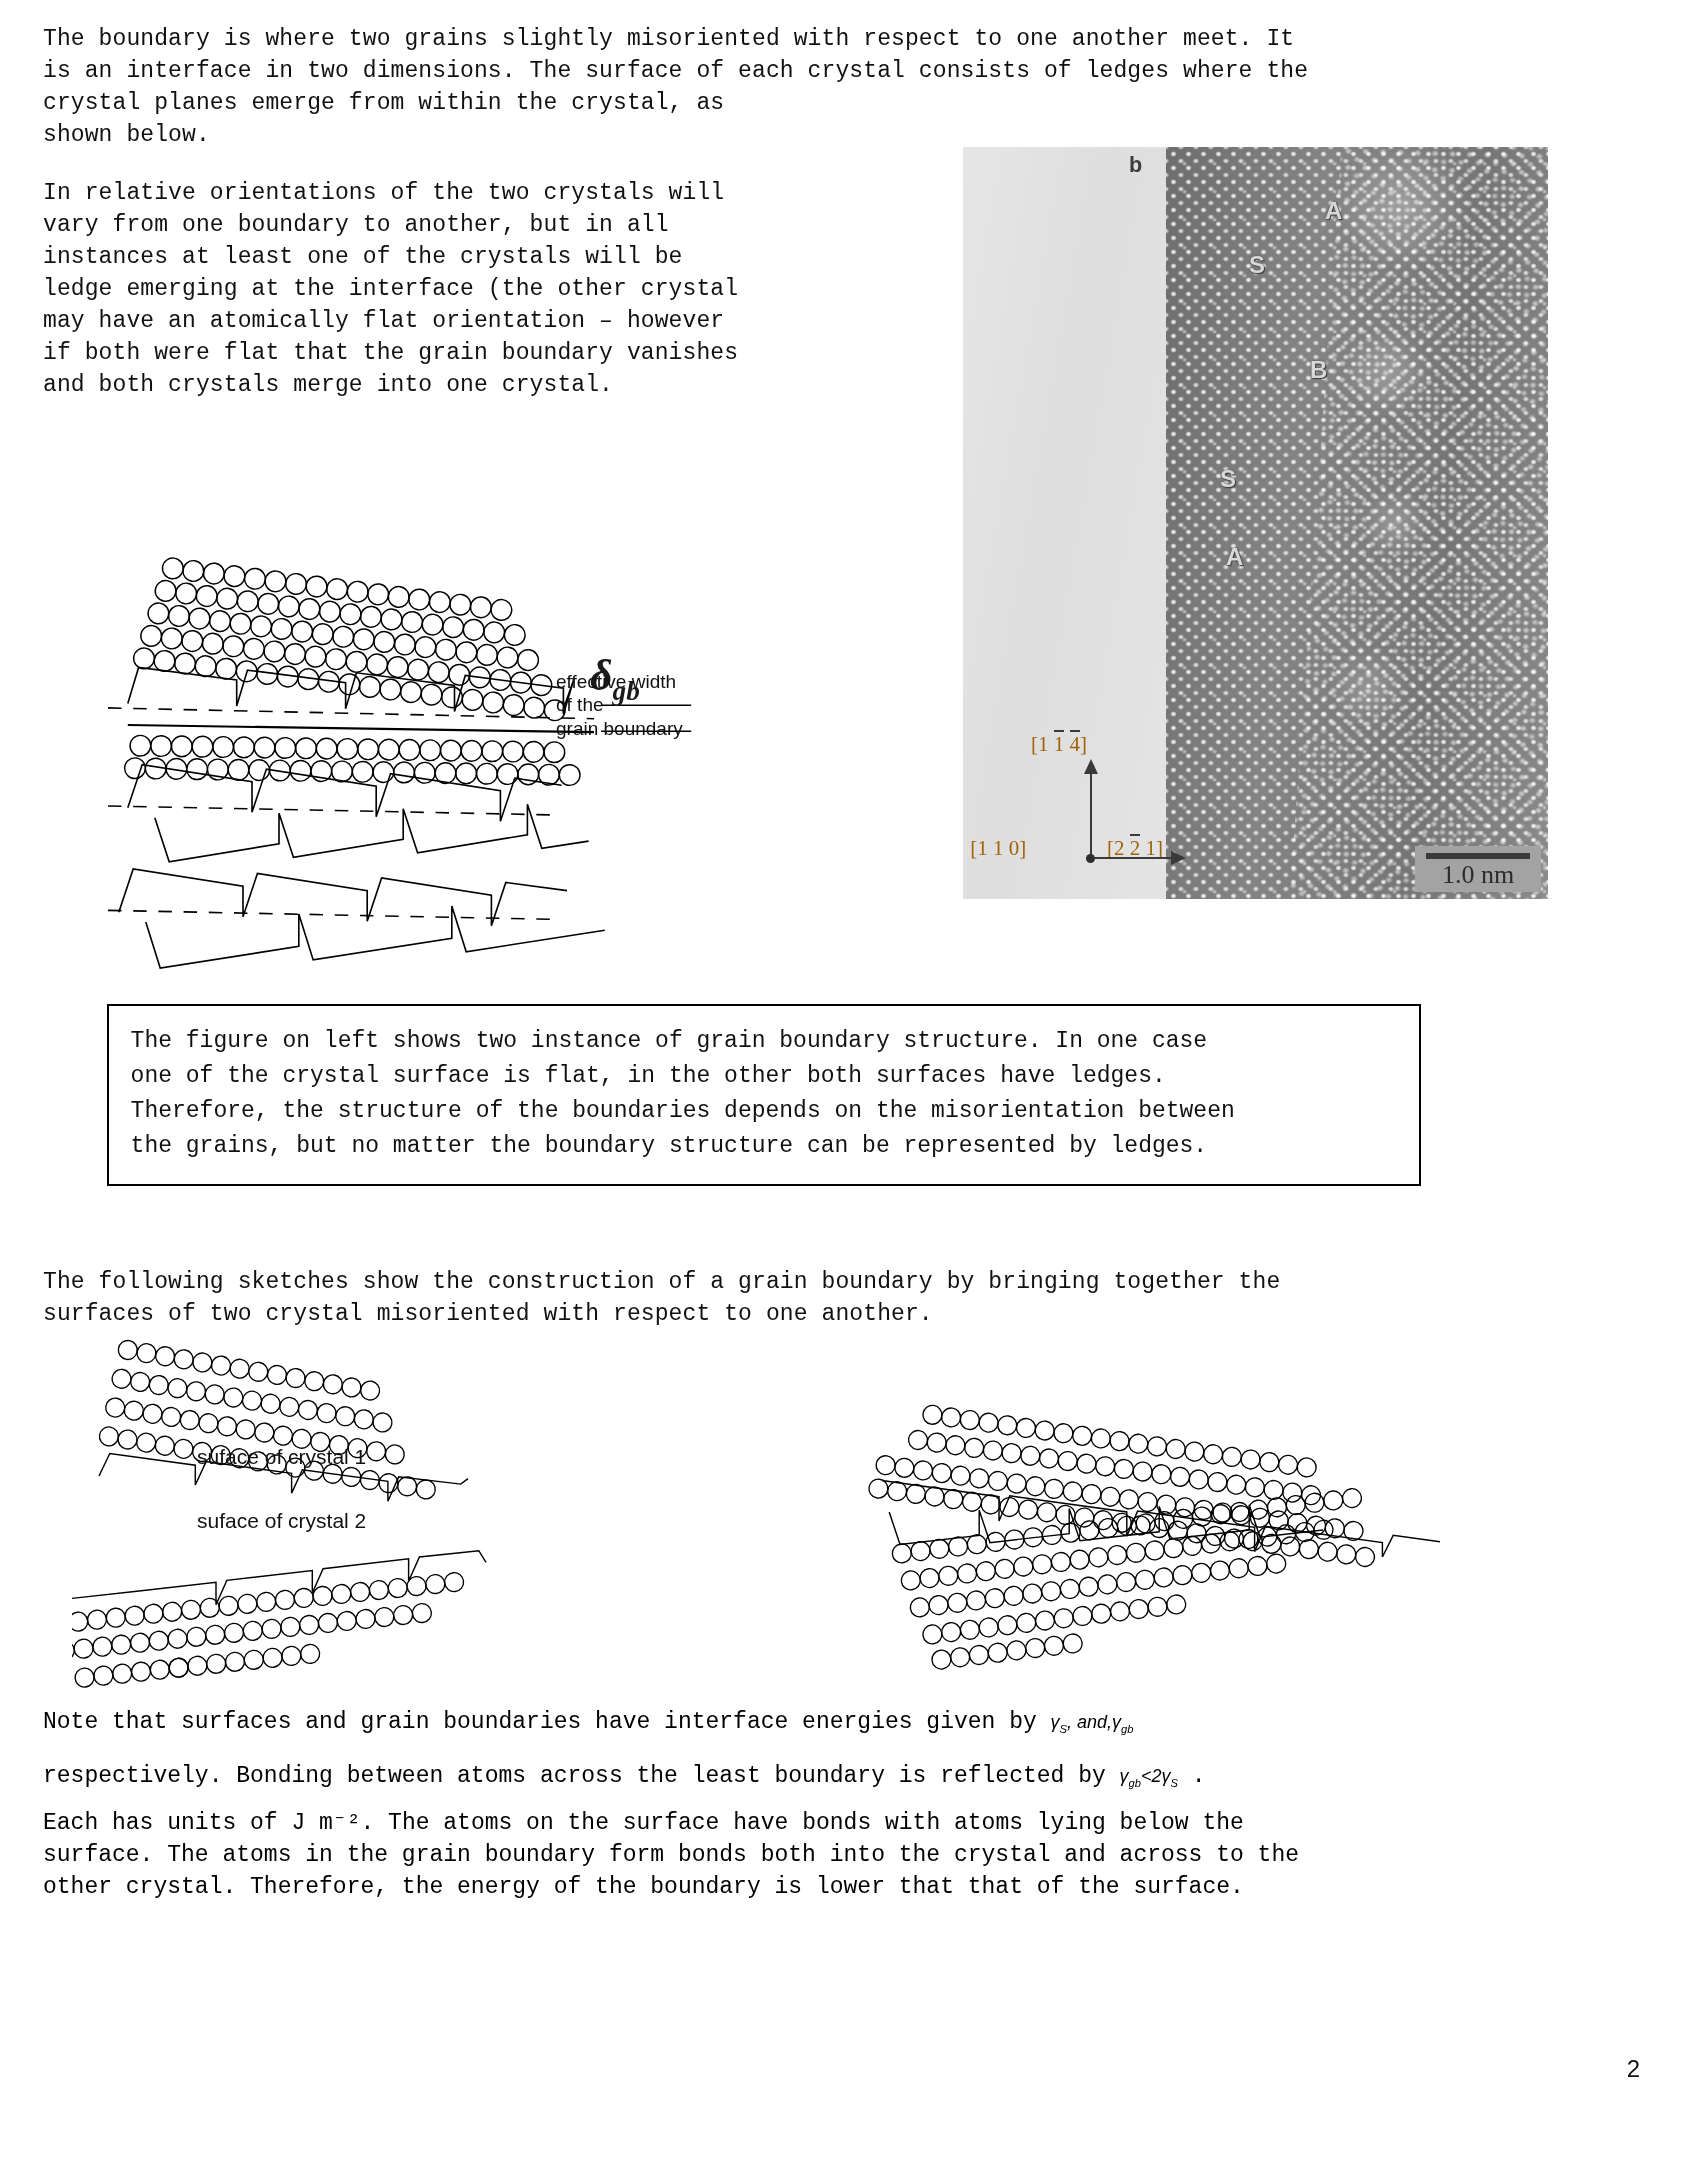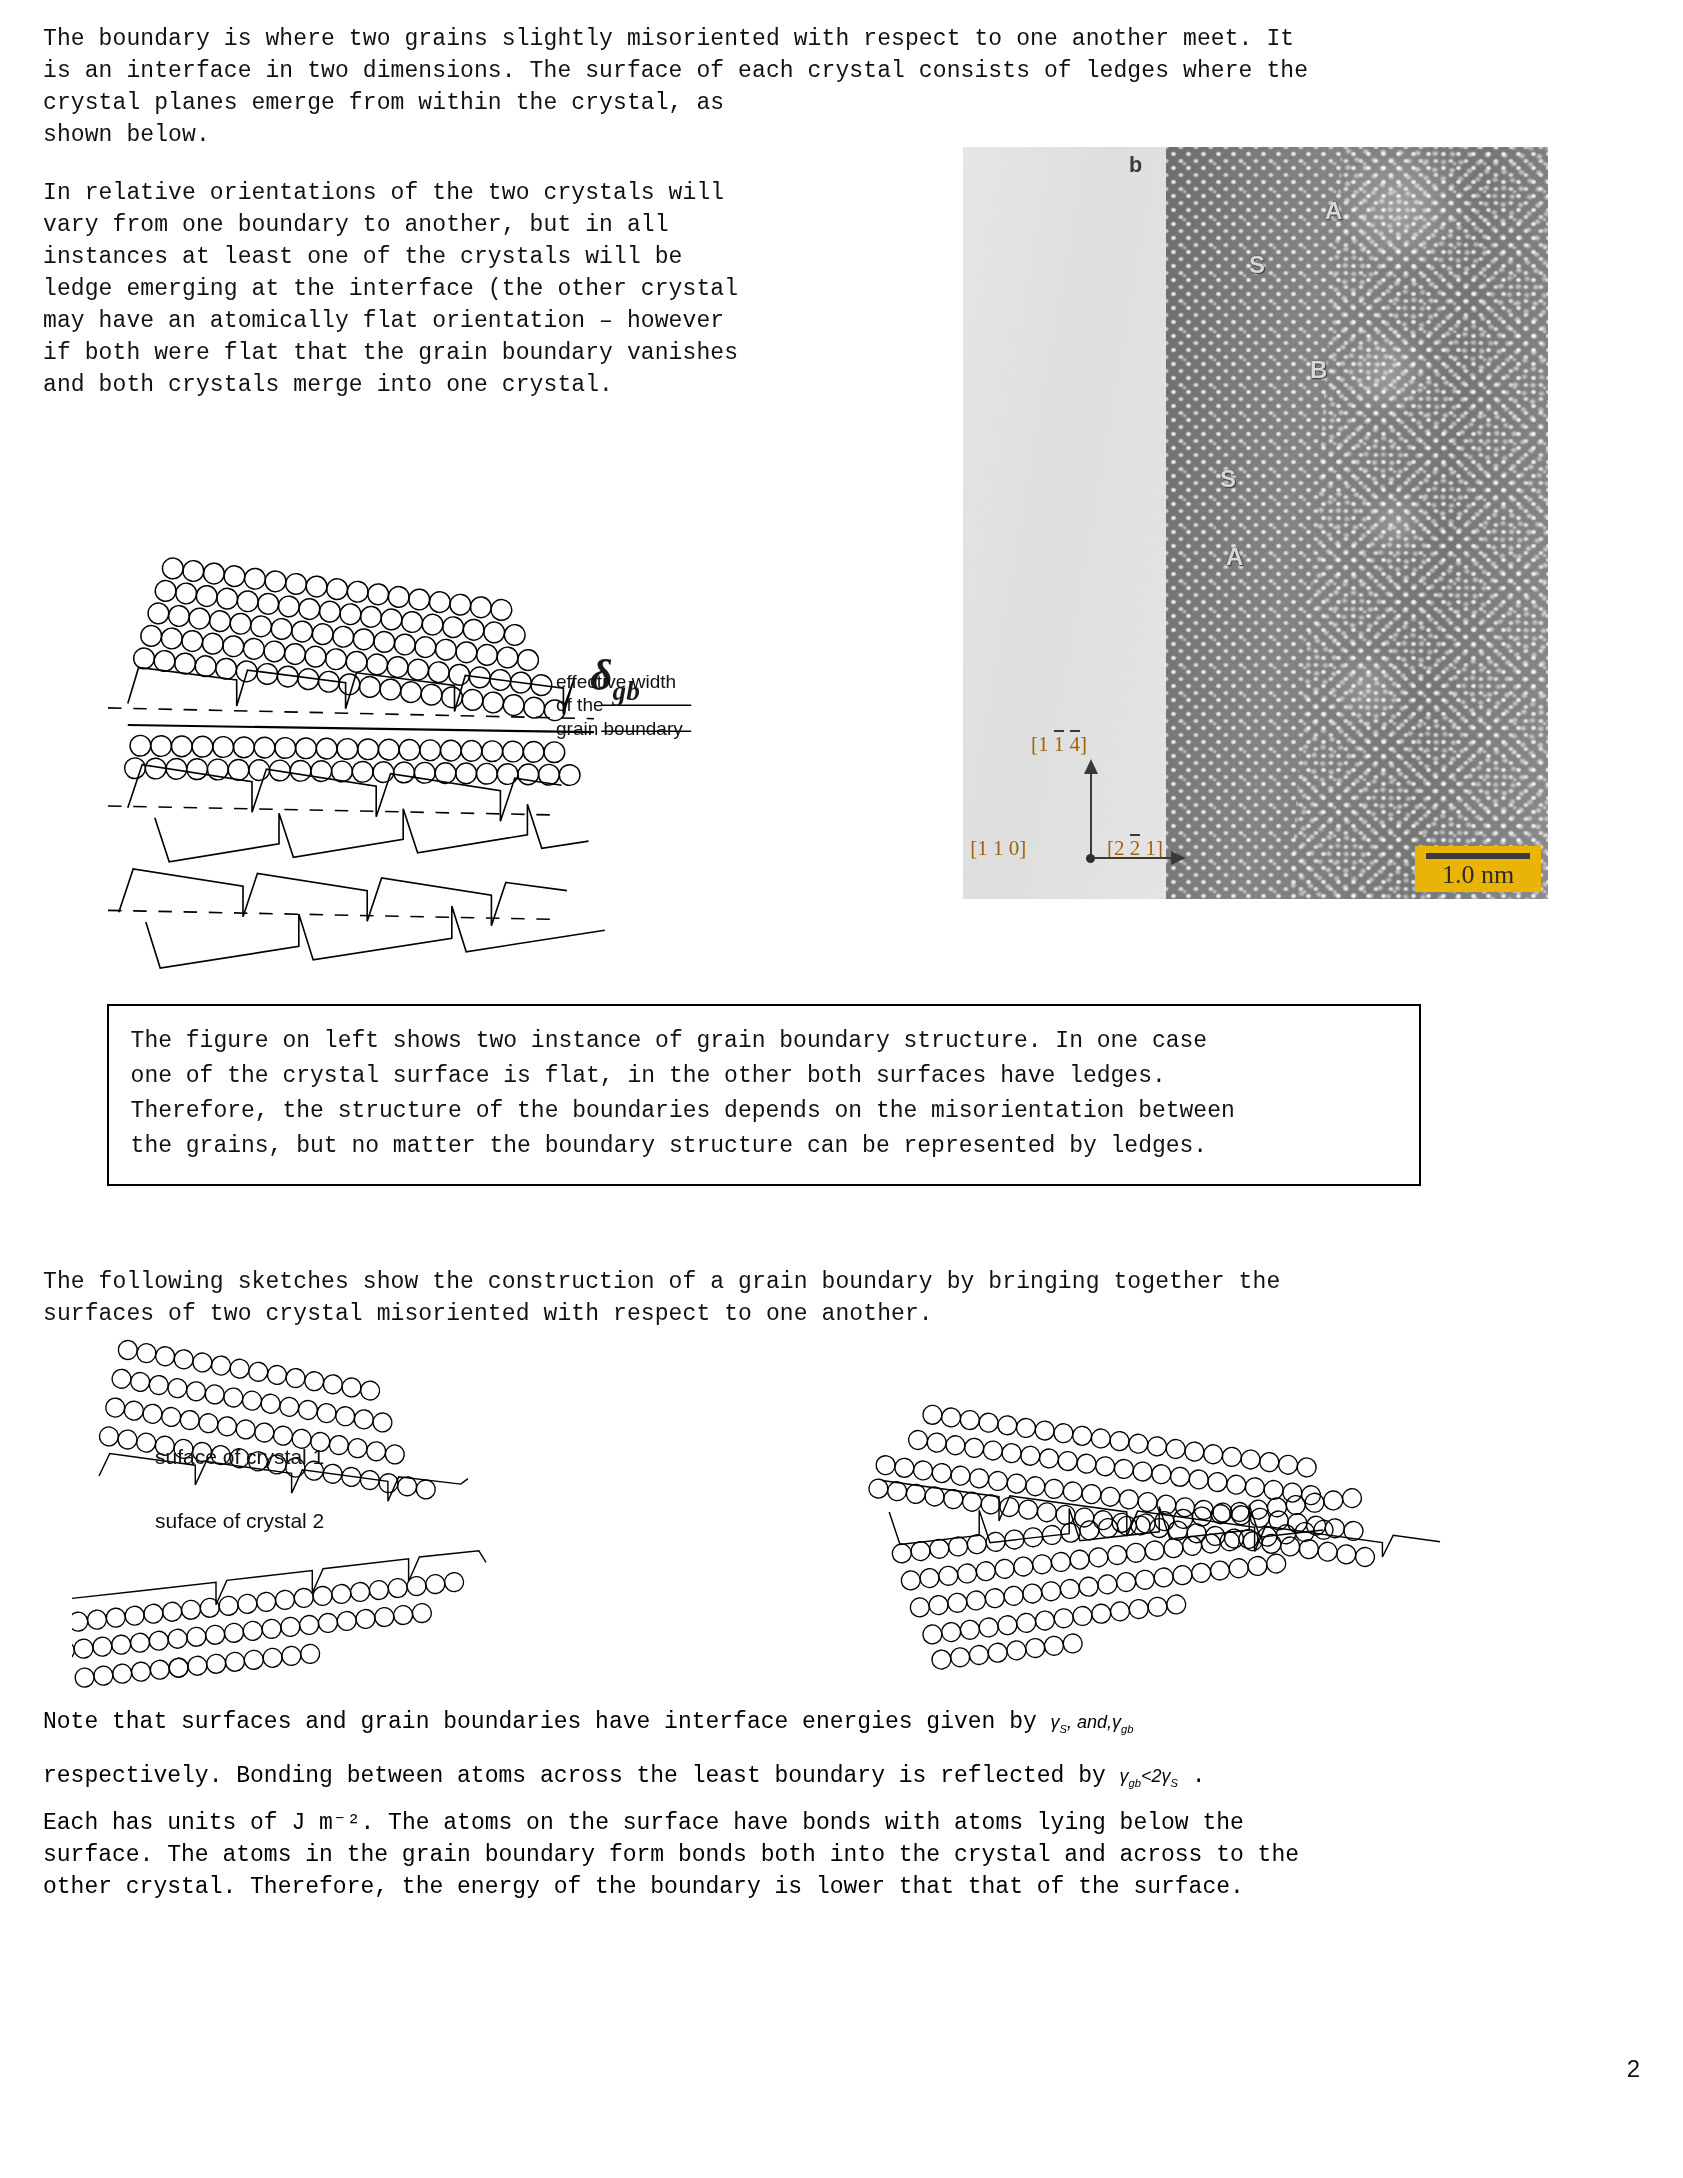--- a/index.html
+++ b/index.html
@@ -111,21 +111,21 @@
     content:""; position:absolute; right:-13.5px; top:-6.3px;
     border-top:7.2px solid transparent; border-bottom:7.2px solid transparent;
     border-left:15.3px solid #3a3a3a;
   }
   #tem-origin-dot {
     position:absolute; left:123px; top:707px; width:9px; height:9px;
     border-radius:50%; background:#2e2e2e;
   }
   #tem-scalebar-box {
     position:absolute; right:7.2px; bottom:7.2px;
-    background:#eab308; padding:5.4px 10.8px 2.7px 10.8px;
+    background:#a3a3a3; padding:5.4px 10.8px 2.7px 10.8px;
   }
   #tem-scalebar-line { width:104px; height:6.3px; background:#3a3a3a; margin:1.8px auto 0.9px auto; }
   #tem-scalebar-text {
     font-family:"Liberation Serif","DejaVu Serif",serif;
     font-size:26px; color:#2b2b2b; text-align:center; line-height:29px;
   }
 
   
   #ledge-fig { position:absolute; left:108px; top:527px; width:711px; height:450px; }
   #ledge-fig svg { display:block; }
@@ -152,21 +152,21 @@
   }
 
   
   #sketch-left  { position:absolute; left:72px;  top:1314px; width:558px; height:378px; }
   #sketch-right { position:absolute; left:855px; top:1377px; width:594px; height:315px; }
   #sketch-left svg, #sketch-right svg { display:block; }
 
   .sketch-label {
     position:absolute;
     font-family:"Liberation Sans","DejaVu Sans",sans-serif;
-    font-size:21px; color:#111; white-space:nowrap;
+    font-size:21px; color:#111; white-space:nowrap;margin-left:42px;
   }
   #label-crystal1 { left:155px; top:1445px; }
   #label-crystal2 { left:155px; top:1509px; }
 
   
   #para-energy1 {
     position:absolute; left:43px; top:1706px; width:1611px;
     font-size:23px; line-height:32px; white-space:pre-wrap;
   }
   #para-energy2 {

